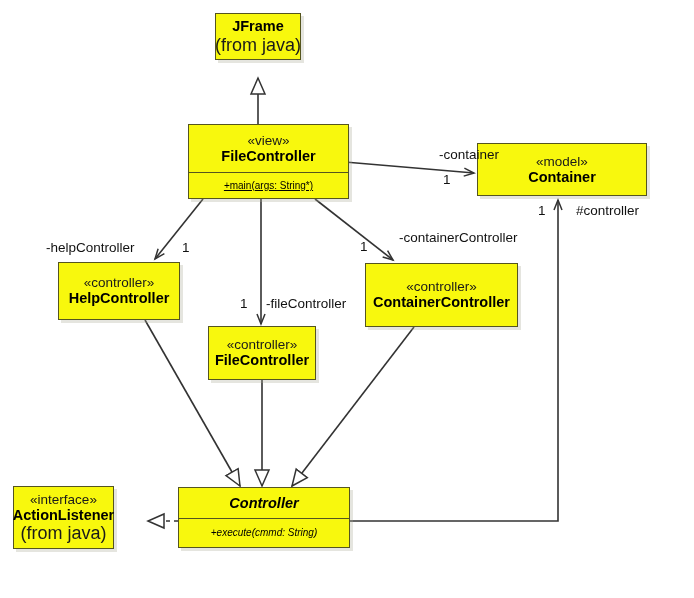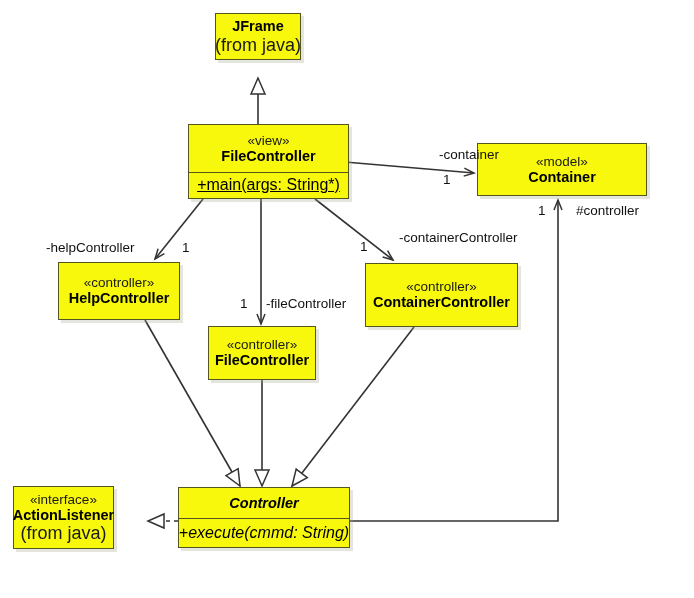--- a/index.html
+++ b/index.html
@@ -64,21 +64,21 @@
   .cls-name.italic {
     font-style: italic;
   }
   .from-pkg {
     font-size: 18px;
     color: #1a1a1a;
     line-height: 1.12;
     white-space: nowrap;
   }
   .member {
-    font-size: 16px;
+    font-size: 10px;
     color: #000000;
     line-height: 1.15;
     white-space: nowrap;
   }
   .member.underline {
     text-decoration: underline;
   }
   .member.italic {
     font-style: italic;
   }

